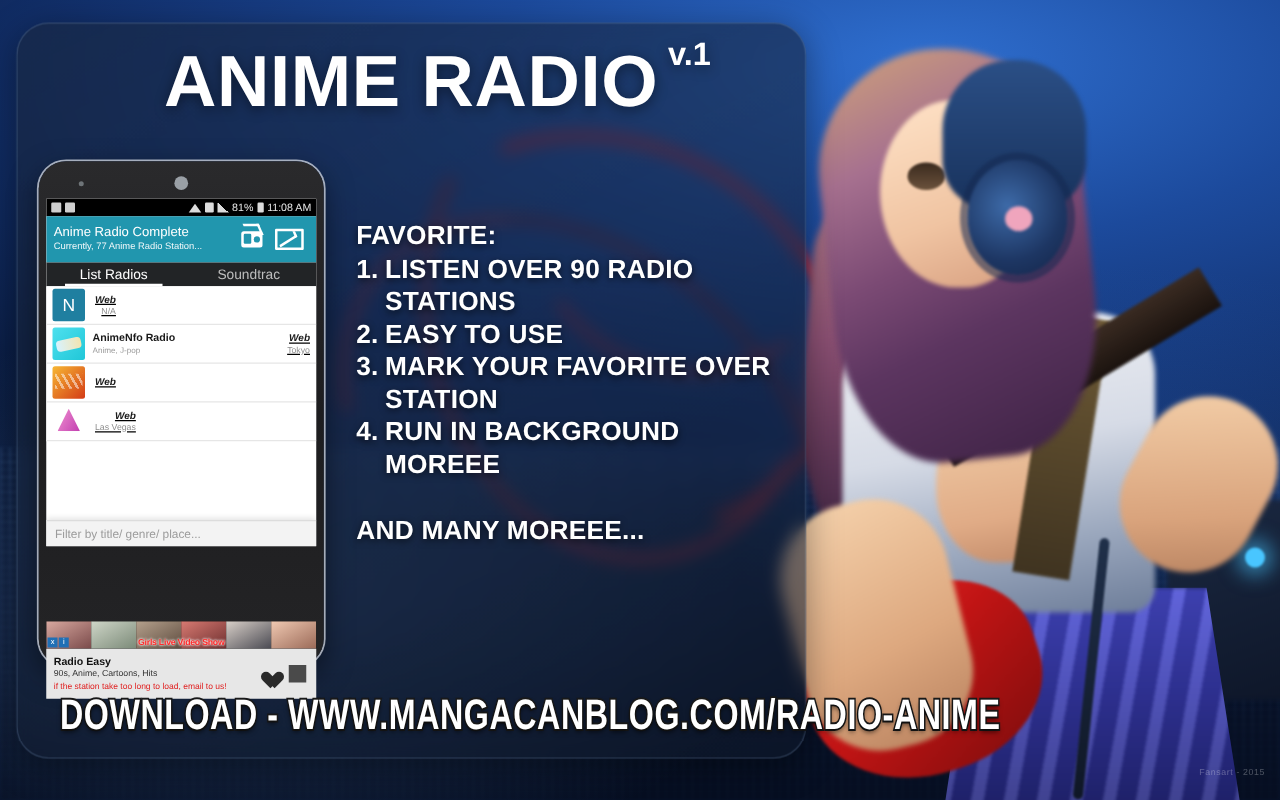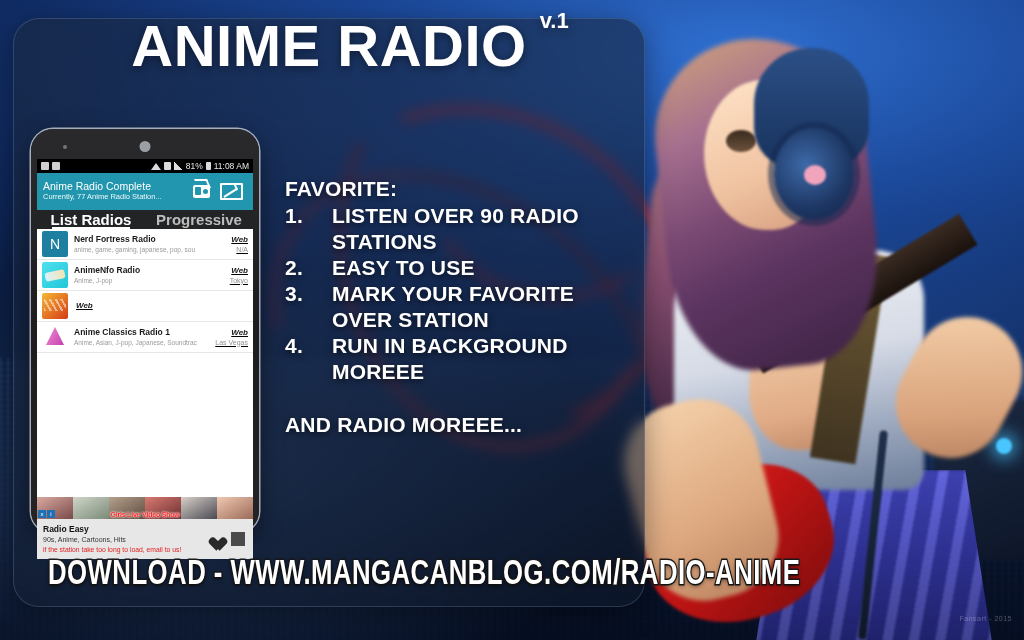--- a/index.html
+++ b/index.html
@@ -124,55 +124,55 @@
   
   .panel{
     position:absolute;left:13px;top:18px;width:632px;height:589px;
     border-radius:26px;
     background:linear-gradient(155deg, rgba(26,40,64,.62) 0%, rgba(22,34,56,.56) 45%, rgba(16,26,44,.60) 100%);
     backdrop-filter:blur(6px);
     box-shadow:inset 0 0 0 1px rgba(150,180,225,.22), 0 6px 28px rgba(0,0,0,.38);
   }
 
   
-  .title-wrap{position:absolute;left:13px;top:12px;width:632px;height:72px;text-align:center;}
+  .title-wrap{position:absolute;left:13px;top:32px;width:632px;height:72px;text-align:center;}
   .title{
     display:inline-block;position:relative;
     font-size:58px;font-weight:700;color:#ffffff;letter-spacing:.5px;
     text-shadow:0 2px 10px rgba(0,0,0,.45);
     font-family:"Liberation Sans",sans-serif;
   }
   .title .ver{
-    position:absolute;right:-42px;top:-4px;font-size:22px;font-weight:700;letter-spacing:0;
+    position:absolute;right:-42px;top:-4px;font-size:26px;font-weight:700;letter-spacing:0;
   }
 
   
   .features{
     position:absolute;left:285px;top:176px;width:340px;color:#fff;
     font-size:21px;font-weight:700;line-height:26px;letter-spacing:.2px;
     text-shadow:0 2px 6px rgba(0,0,0,.65);
   }
   .features .f-head{margin:0 0 1px 0;}
   .f-item{display:flex;margin:0;}
   .f-num{width:23px;flex:0 0 23px;}
-  .f-txt{flex:1;margin-left:24px;}
+  .f-txt{flex:1;}
   .features .f-more{margin-top:27px;}
 
   
   .phone{
     position:absolute;left:31px;top:129px;width:228px;height:404px;
     border-radius:22px;
     background:linear-gradient(180deg,#2a2a2c 0%,#1d1d1f 50%,#242426 100%);
     box-shadow:0 0 0 1.5px rgba(215,220,230,.75), 0 8px 22px rgba(0,0,0,.5);
   }
   .phone-cam{position:absolute;left:50%;top:12px;transform:translateX(-50%);
     width:11px;height:11px;border-radius:50%;background:#9aa0a6;}
   .phone-led{position:absolute;left:32px;top:16px;width:4px;height:4px;border-radius:50%;background:#6e7478;}
   .screen{
-    position:absolute;left:6px;top:30px;width:216px;height:338px;overflow:hidden;background:#fff;
+    position:absolute;left:6px;top:30px;width:216px;height:278px;overflow:hidden;background:#fff;
   }
 
   
   .statusbar{
     height:14px;background:#000;color:#e9e9e9;display:flex;align-items:center;
     padding:0 4px;font-size:8.5px;font-family:"Liberation Sans",sans-serif;
   }
   .sb-left{display:flex;gap:3px;align-items:center;}
   .sb-ico{width:8px;height:8px;display:inline-block;background:#cfcfcf;border-radius:1px;}
   .sb-right{margin-left:auto;display:flex;gap:3px;align-items:center;}
@@ -192,21 +192,21 @@
   .ab-actions{display:flex;gap:10px;align-items:center;padding-right:4px;}
   .icon-radio{position:relative;width:17px;height:13px;background:#fff;border-radius:2px;}
   .icon-radio::before{content:"";position:absolute;left:2px;top:2.5px;width:6px;height:8px;background:#2196ae;border-radius:1px;}
   .icon-radio::after{content:"";position:absolute;right:2.5px;top:4px;width:5px;height:5px;border-radius:50%;background:#2196ae;}
   .icon-radio .ant{position:absolute;left:3px;top:-6px;width:11px;height:7px;border-top:2px solid #fff;border-right:2px solid #fff;transform:skewX(24deg);}
   .icon-mail{width:19px;height:13px;border:2px solid #fff;border-radius:1px;position:relative;overflow:hidden;}
   .icon-mail::after{content:"";position:absolute;left:-1px;top:-2px;width:14px;height:9px;border-right:2px solid #fff;border-bottom:2px solid #fff;transform:rotate(-32deg) skewX(-10deg);}
 
   
   .tabs{background:#222426;display:flex;height:19px;align-items:stretch;}
-  .tab{flex:1;display:flex;align-items:center;justify-content:center;color:#bdbdbd;font-size:15px;font-weight:700;position:relative;}
+  .tab{flex:1;display:flex;align-items:center;justify-content:center;color:#bdbdbd;font-size:11px;font-weight:400;position:relative;}
   .tab.active{color:#fff;}
   .tab.active::after{content:"";position:absolute;left:14%;right:14%;bottom:0;height:2px;background:#fff;}
 
   
   .list{background:#fff;}
   .row{display:flex;align-items:center;gap:6px;padding:4px 5px;border-bottom:1px solid #e6e6e6;height:31px;box-sizing:border-box;}
   .thumb{width:26px;height:26px;flex:0 0 26px;border-radius:2px;overflow:hidden;position:relative;}
   .t-nerd{background:#1f7fa0;color:#fff;display:flex;align-items:center;justify-content:center;font-size:14px;}
   .t-nfo{background:linear-gradient(135deg,#4ee0ee,#21c7d8);}
   .t-nfo::after{content:"";position:absolute;left:3px;top:9px;width:20px;height:9px;background:linear-gradient(90deg,#d8f3ff,#f3e4b0);transform:rotate(-12deg);border-radius:3px;}
@@ -336,21 +336,21 @@
       <span class="f-txt">EASY TO USE</span>
     </p>
     <p class="f-item">
       <span class="f-num">3.</span>
       <span class="f-txt">MARK YOUR FAVORITE OVER STATION</span>
     </p>
     <p class="f-item">
       <span class="f-num">4.</span>
       <span class="f-txt">RUN IN BACKGROUND MOREEE</span>
     </p>
-    <p class="f-more">AND RADIO MOREEE...</p>
+    <p class="f-more">AND MANY MOREEE...</p>
   </div>
 
   <div class="phone">
     <div class="phone-led"></div>
     <div class="phone-cam"></div>
 
     <div class="screen">
 
       <div class="statusbar">
         <span class="sb-left">
@@ -375,31 +375,27 @@
         <div class="ab-actions">
           <span class="icon-radio">
               <i class="ant"></i>
             </span>
           <span class="icon-mail"></span>
         </div>
       </div>
 
       <div class="tabs">
         <div class="tab active">List Radios</div>
-        <div class="tab">Progressive</div>
+        <div class="tab">Soundtrac</div>
       </div>
 
       <div class="list">
 
         <div class="row">
           <div class="thumb t-nerd">N</div>
-          <div class="r-main">
-            <div class="r-name">Nerd Fortress Radio</div>
-            <div class="r-genres">anime, game, gaming, japanese, pop, sou</div>
-          </div>
           <div class="r-right">
             <div class="r-web">Web</div>
             <div class="r-place">N/A</div>
           </div>
         </div>
 
         <div class="row">
           <div class="thumb t-nfo"></div>
           <div class="r-main">
             <div class="r-name">AnimeNfo Radio</div>
@@ -414,32 +410,31 @@
         <div class="row">
           <div class="thumb t-open"></div>
           <div class="r-right">
             <div class="r-web">Web</div>
             <div class="r-place"></div>
           </div>
         </div>
 
         <div class="row">
           <div class="thumb t-class"></div>
-          <div class="r-main">
-            <div class="r-name">Anime Classics Radio 1</div>
-            <div class="r-genres">Anime, Asian, J-pop, Japanese, Soundtrac</div>
-          </div>
           <div class="r-right">
             <div class="r-web">Web</div>
             <div class="r-place">Las Vegas</div>
           </div>
         </div>
 
       </div>
 
+      <div class="filterbar">
+        <span>Filter by title/ genre/ place...</span>
+      </div>
     </div>
 
     <div class="adbar">
       <div class="ad-cell ad-1"></div>
       <div class="ad-cell ad-2"></div>
       <div class="ad-cell ad-3"></div>
       <div class="ad-cell ad-4"></div>
       <div class="ad-cell ad-5"></div>
       <div class="ad-cell ad-6"></div>
       <div class="ad-label">Girls Live Video Show</div>

